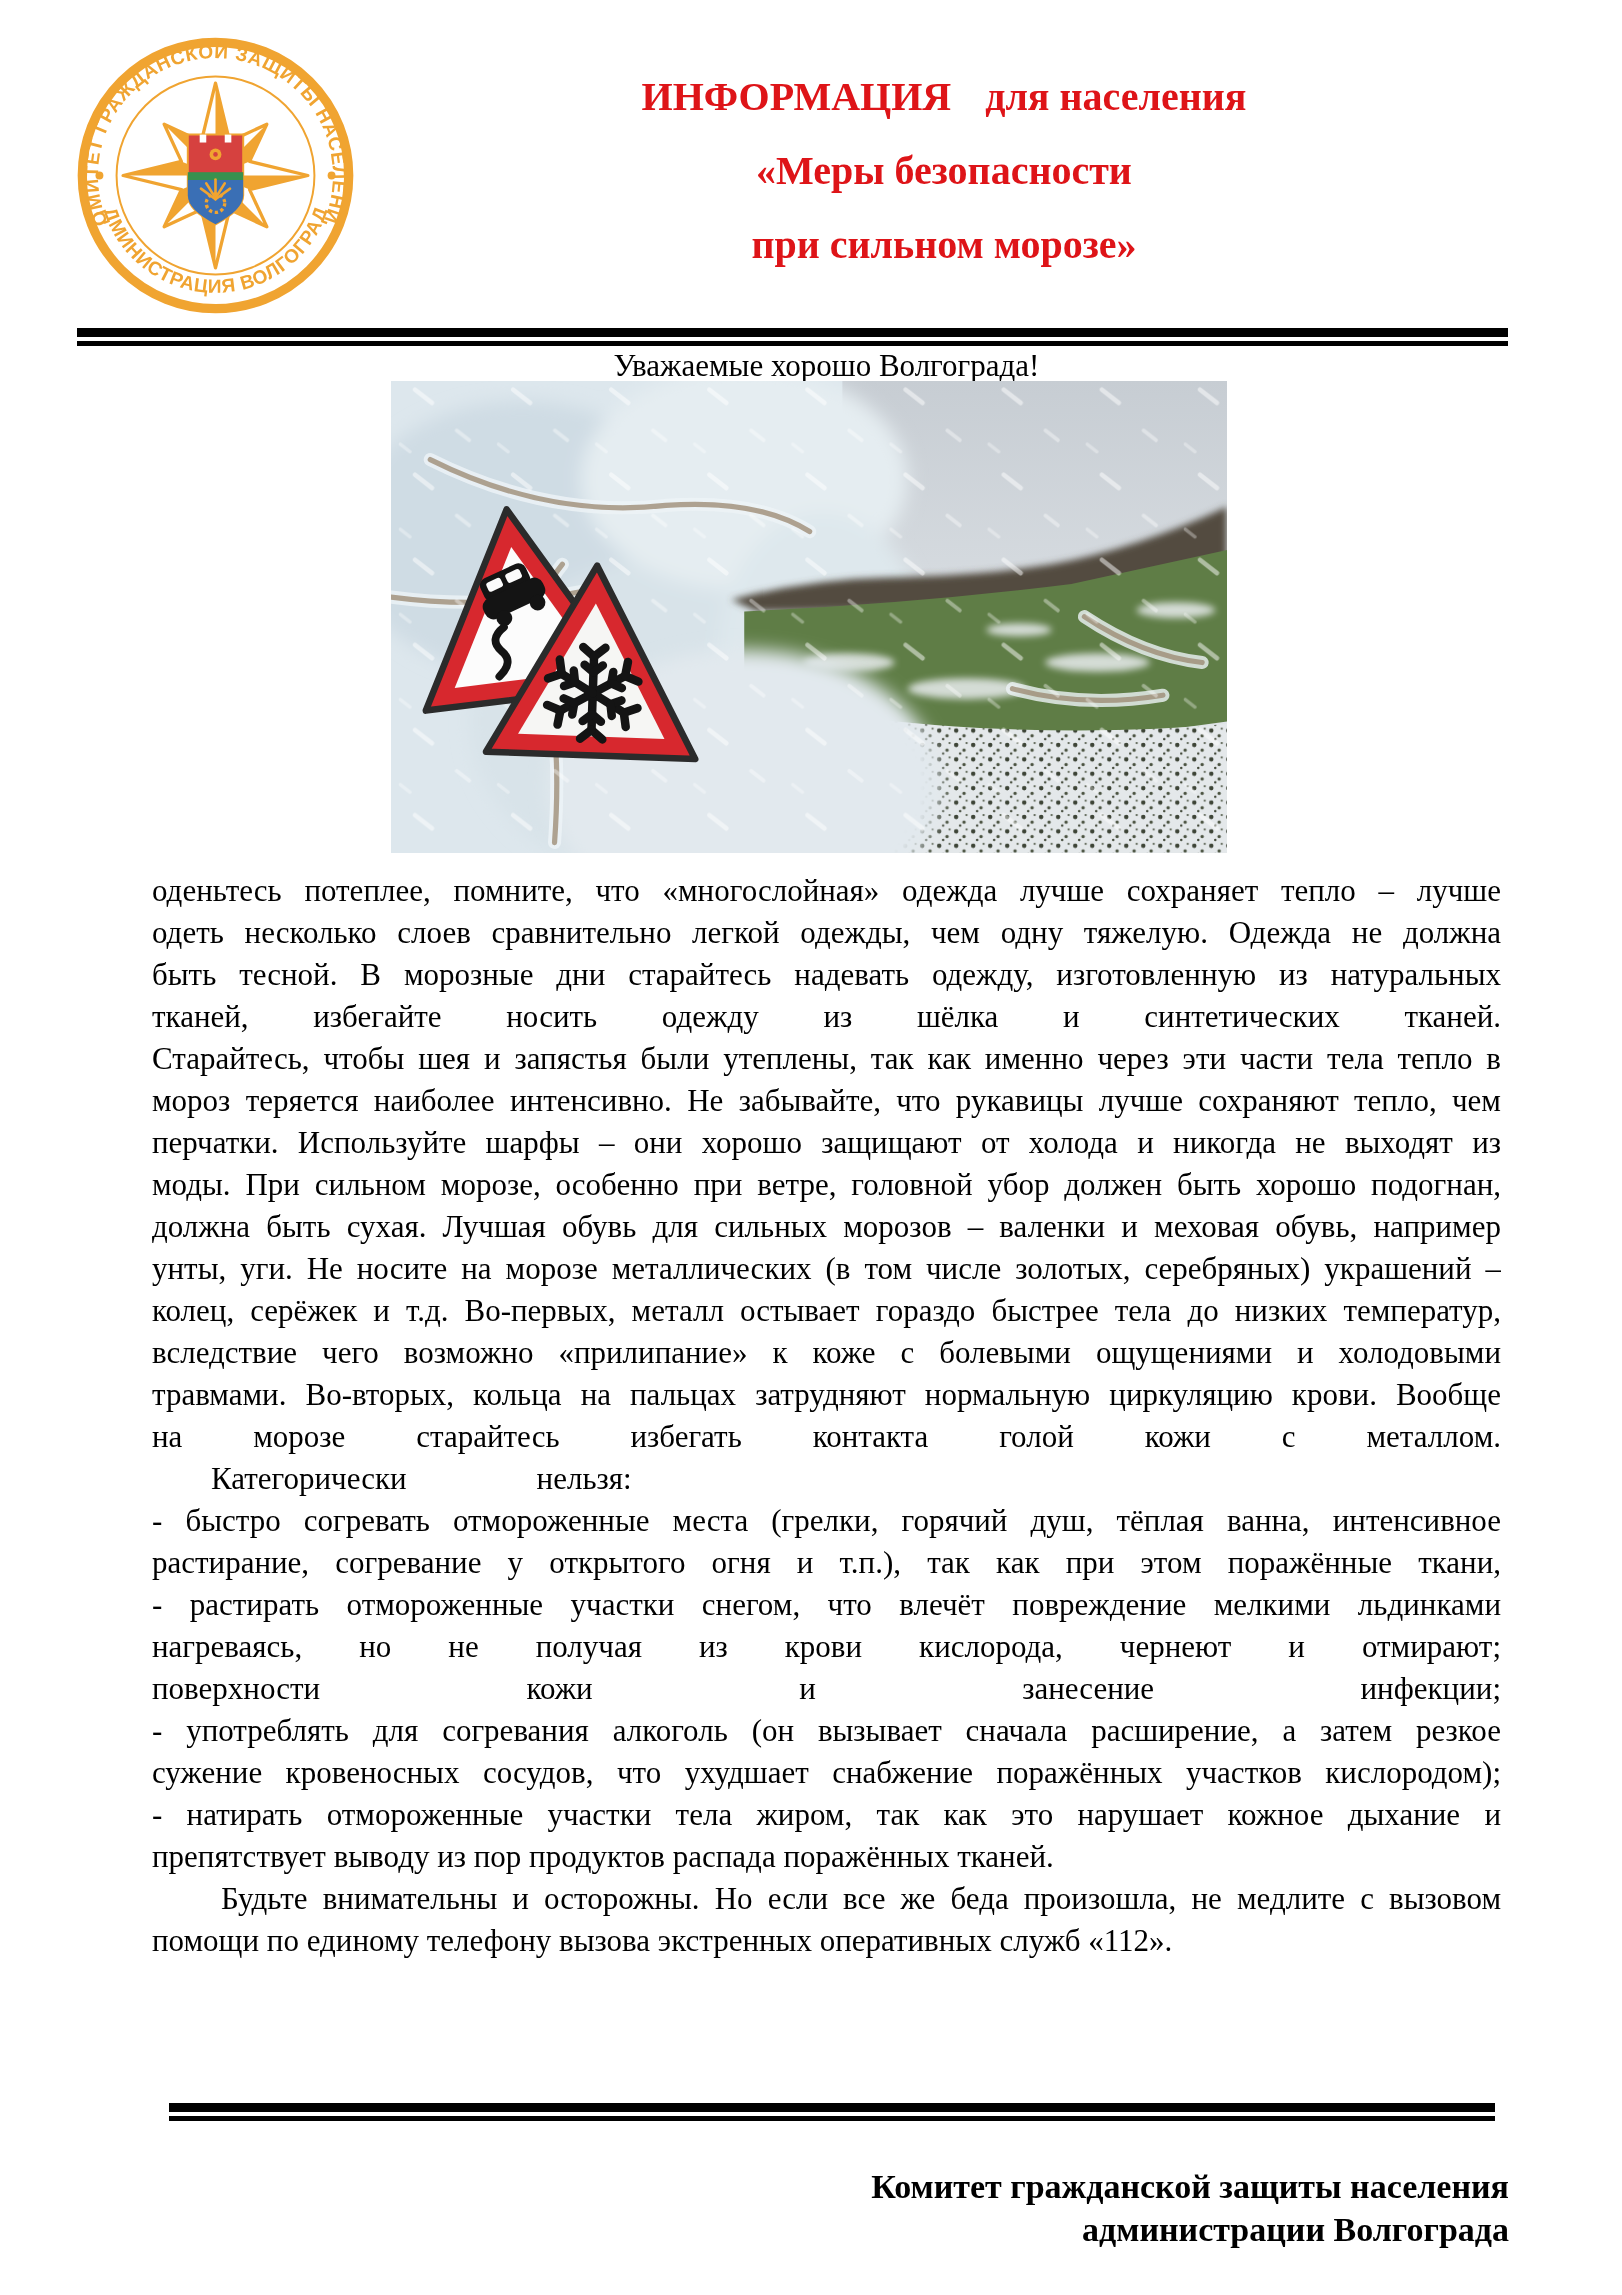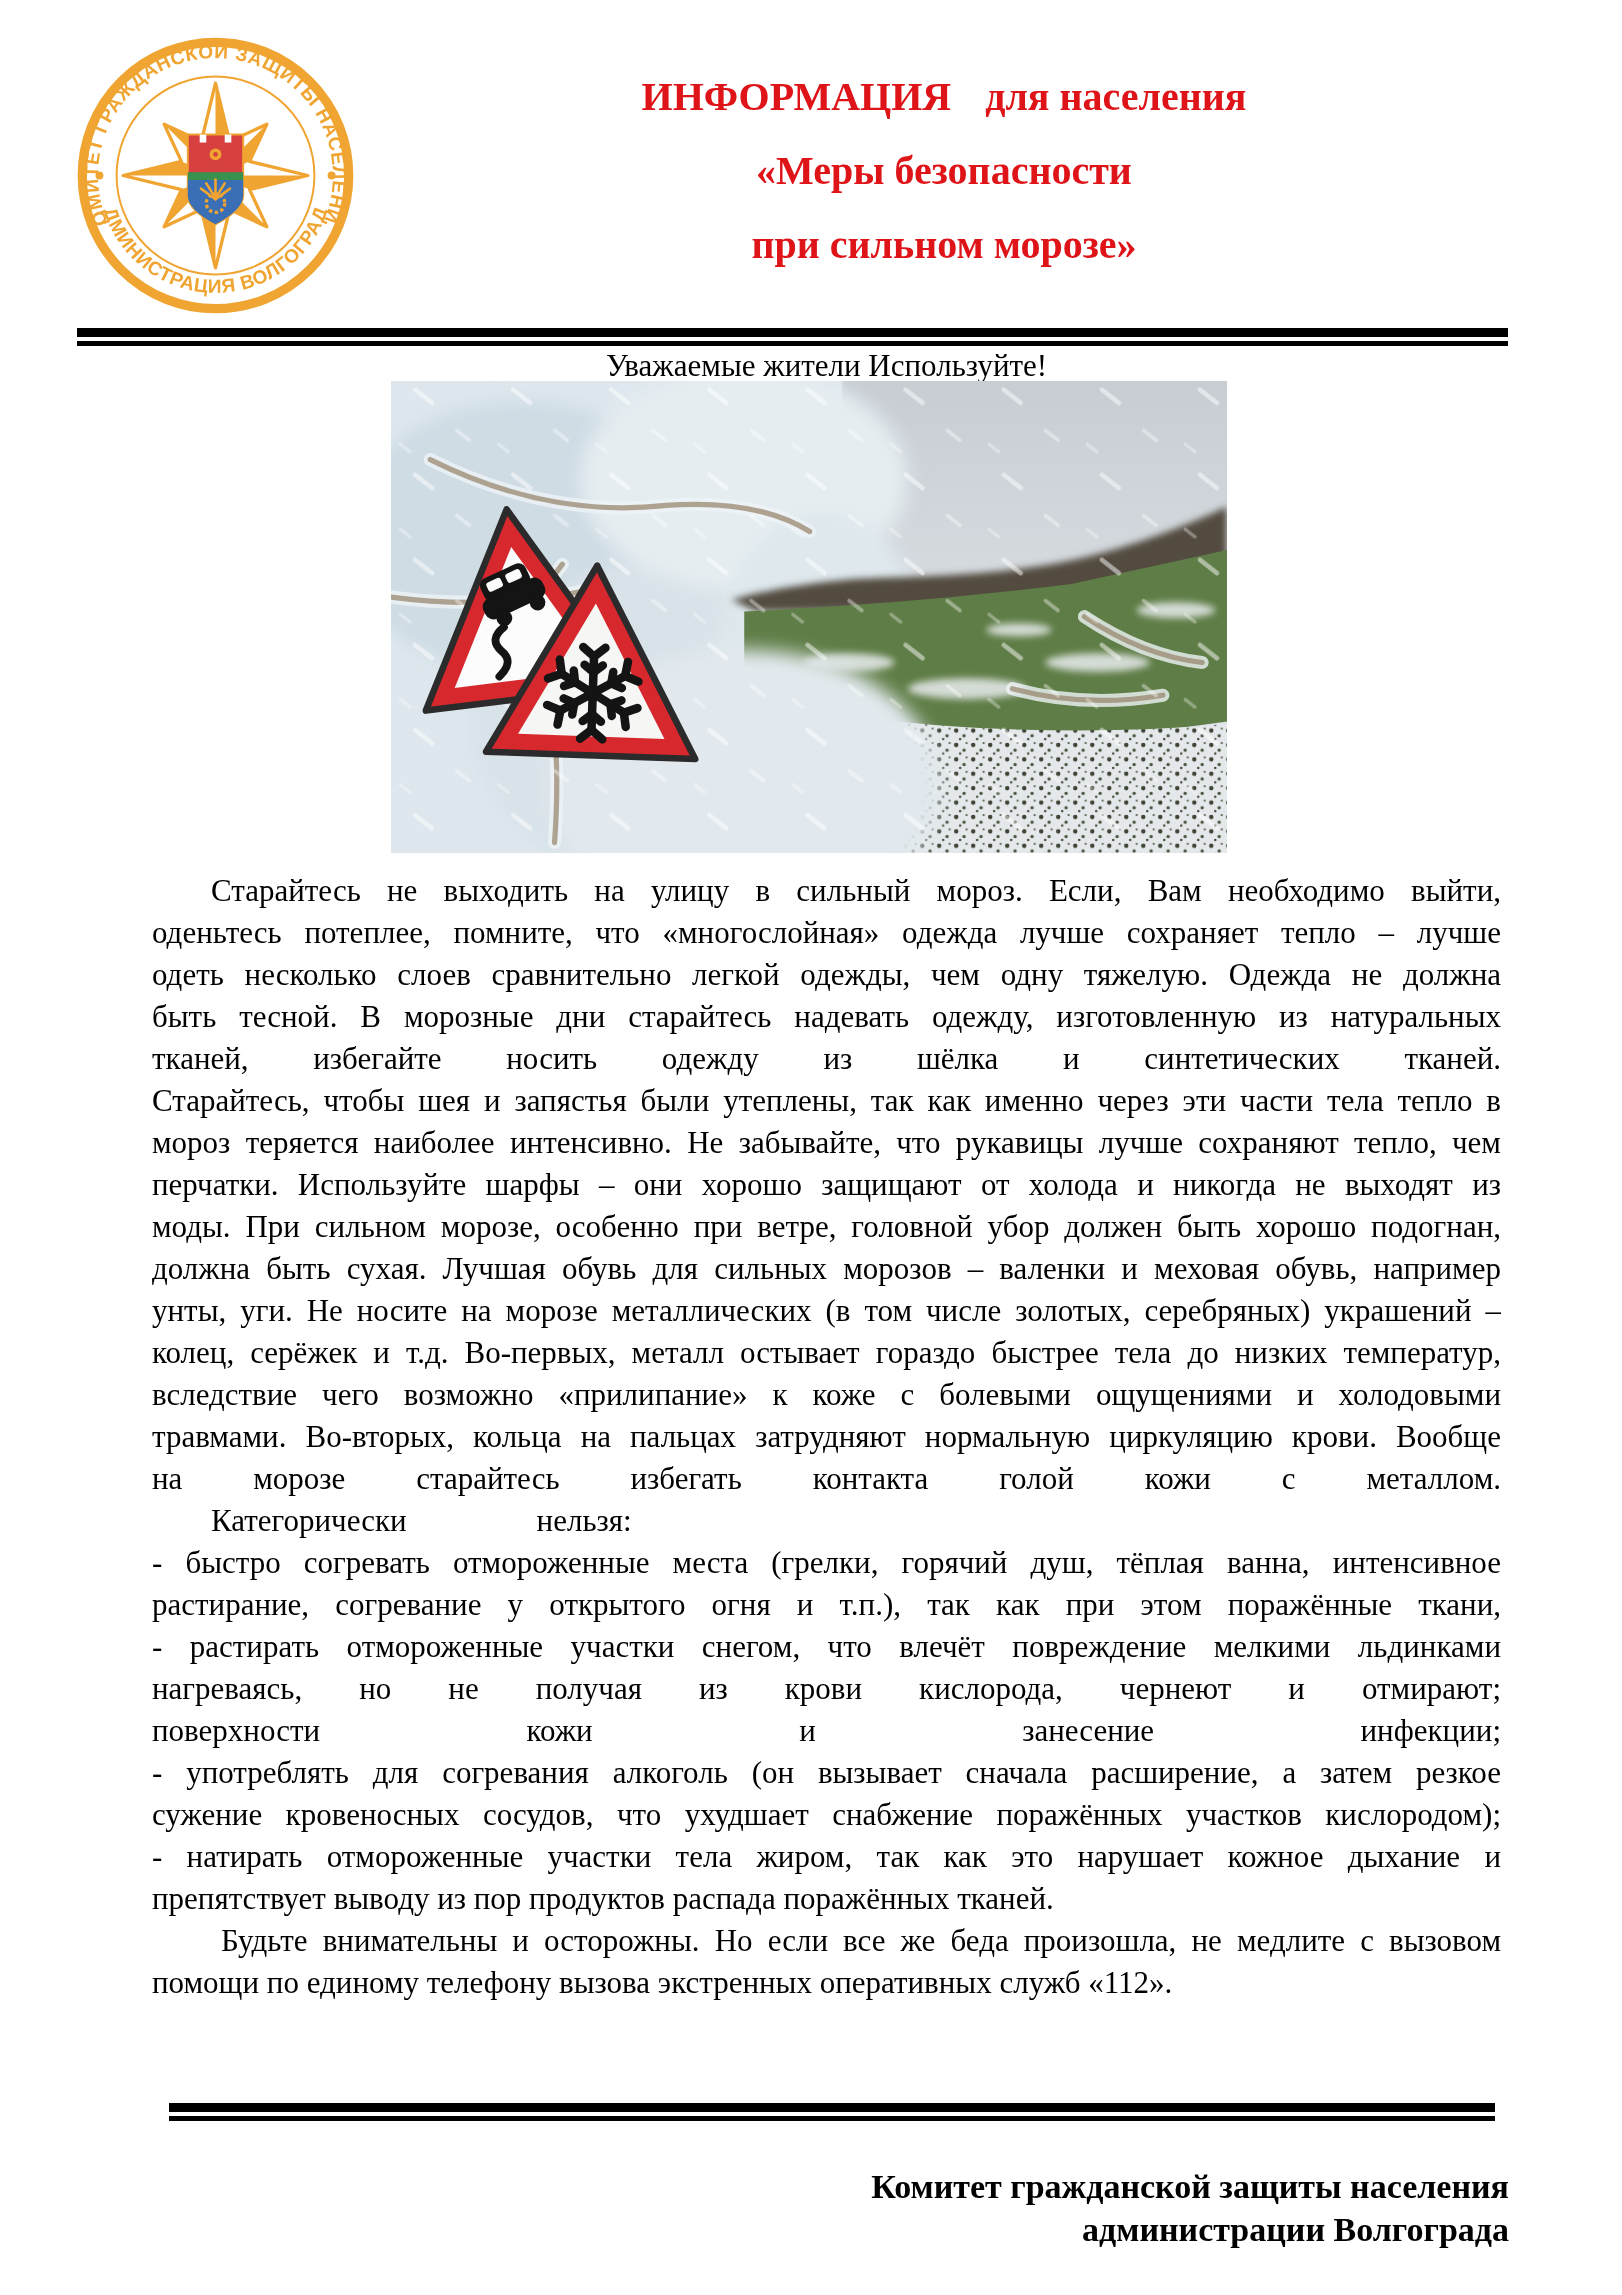--- a/index.html
+++ b/index.html
@@ -110,21 +110,21 @@
     <div><span>ИНФОРМАЦИЯ</span><span class="gapword">для населения</span></div>
     <div>«Меры безопасности</div>
     <div>при сильном морозе»</div>
   </div>
 
   <div class="divider d1">
     <div class="thick"></div>
     <div class="thin"></div>
   </div>
 
-  <div class="salutation">Уважаемые жители Используйте!</div>
+  <div class="salutation">Уважаемые хорошо Волгограда!</div>
 
   <div class="photo">
     <svg viewBox="0 0 1278 721" preserveAspectRatio="none">
       <defs>
         <filter id="b6" x="-30%" y="-30%" width="160%" height="160%">
             <feGaussianBlur stdDeviation="6"></feGaussianBlur>
           </filter>
         <filter id="b12" x="-40%" y="-40%" width="180%" height="180%">
             <feGaussianBlur stdDeviation="14"></feGaussianBlur>
           </filter>
@@ -221,21 +221,20 @@
           <use href="#sfarm" transform="rotate(120)"></use>
           <use href="#sfarm" transform="rotate(180)"></use>
           <use href="#sfarm" transform="rotate(240)"></use>
           <use href="#sfarm" transform="rotate(300)"></use>
         </g>
       </g>
     </svg>
   </div>
 
   <div class="bodytext">
-    <div class="bline st in">Старайтесь не выходить на улицу в сильный мороз. Если, Вам необходимо выйти,</div>
     <div class="bline st">оденьтесь потеплее, помните, что «многослойная» одежда лучше сохраняет тепло – лучше</div>
     <div class="bline st">одеть несколько слоев сравнительно легкой одежды, чем одну тяжелую. Одежда не должна</div>
     <div class="bline st">быть тесной. В морозные дни старайтесь надевать одежду, изготовленную из натуральных</div>
     <div class="bline st">тканей, избегайте носить одежду из шёлка и синтетических тканей.</div>
     <div class="bline st">Старайтесь, чтобы шея и запястья были утеплены, так как именно через эти части тела тепло в</div>
     <div class="bline st">мороз теряется наиболее интенсивно. Не забывайте, что рукавицы лучше сохраняют тепло, чем</div>
     <div class="bline st">перчатки. Используйте шарфы – они хорошо защищают от холода и никогда не выходят из</div>
     <div class="bline st">моды. При сильном морозе, особенно при ветре, головной убор должен быть хорошо подогнан,</div>
     <div class="bline st">должна быть сухая. Лучшая обувь для сильных морозов – валенки и меховая обувь, например</div>
     <div class="bline st">унты, уги. Не носите на морозе металлических (в том числе золотых, серебряных) украшений –</div>

